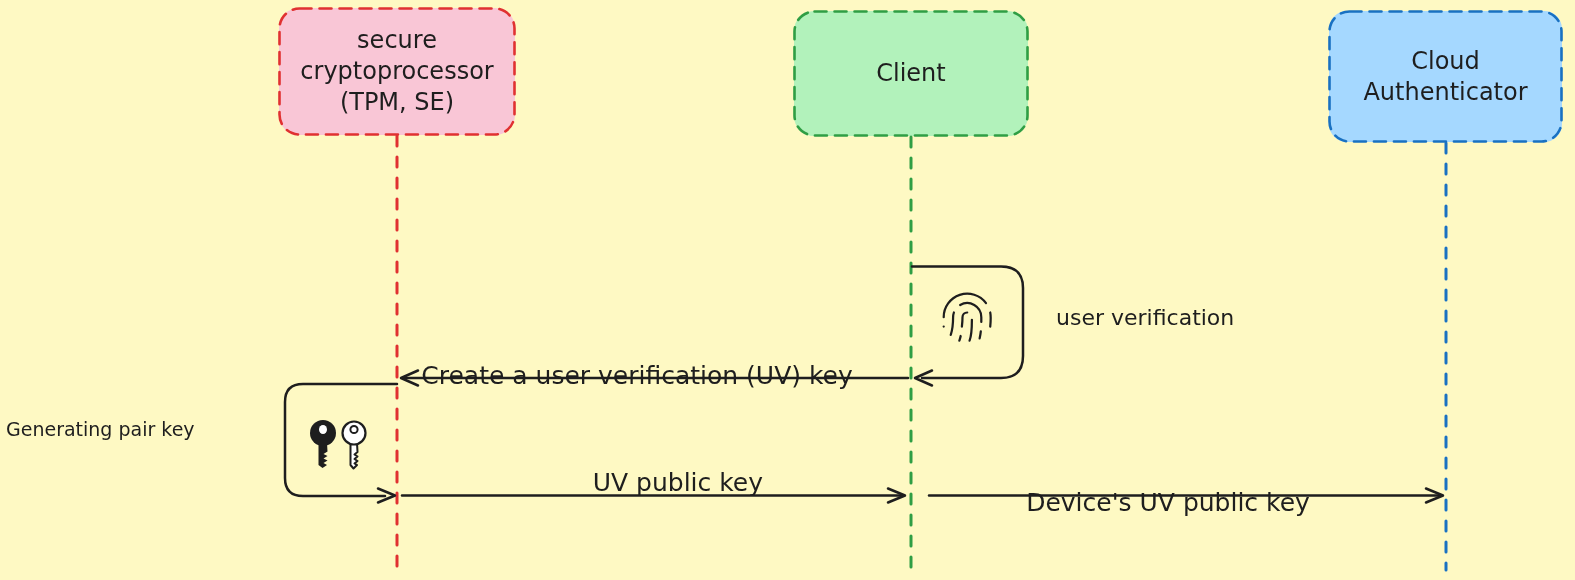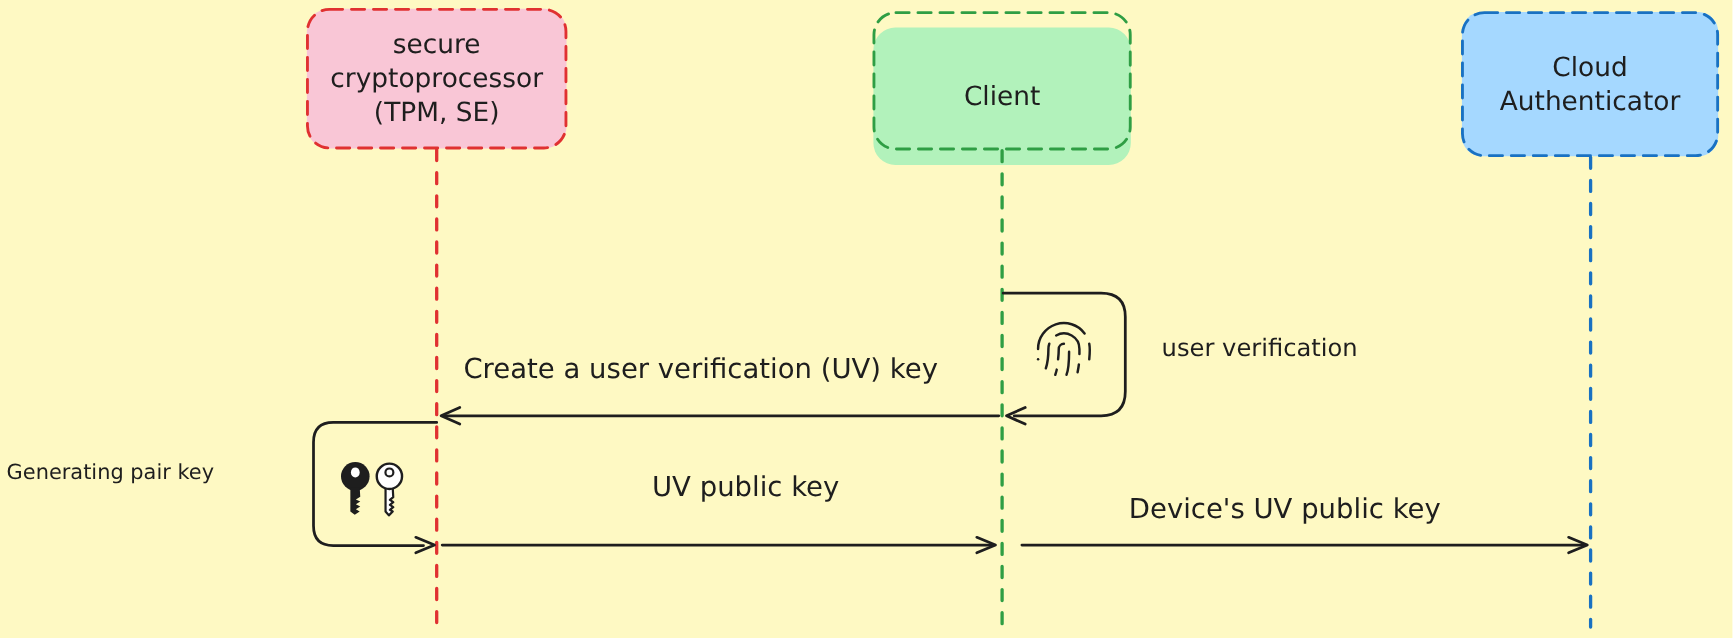--- a/index.html
+++ b/index.html
@@ -14,29 +14,29 @@
   .actor{
     position:absolute;
     border-radius:20px;
     display:flex;align-items:center;justify-content:center;
     text-align:center;
     font-size:24px;line-height:31px;
     white-space:pre-line;
     color:var(--ink,#1e1e1e);
   }
   .actor.tpm{left:279px;top:8px;width:236px;height:127px;background:var(--tpm_fill);}
-  .actor.client{left:794px;top:25px;width:234px;height:125px;background:var(--client_fill);}
+  .actor.client{left:794px;top:11px;width:234px;height:125px;background:var(--client_fill);}
   .actor.cloud{left:1329px;top:11px;width:233px;height:131px;background:var(--cloud_fill);border-radius:18px;}
   .overlay{position:absolute;left:0;top:0;z-index:2;}
   .lbl{
     position:absolute;z-index:3;
     font-size:25px;color:var(--ink,#1e1e1e);
     white-space:nowrap;
   }
-  .lbl.center{text-align:center;}
+  .lbl.center{text-align:center;margin-top:40px;}
   .lbl.generating{left:6px;top:418px;font-size:19px;}
   .lbl.create{left:337px;top:321px;width:600px;}
   .lbl.userverif{left:1056px;top:305px;font-size:22px;}
   .lbl.uvpub{left:463px;top:428px;width:300px;text-align:right;}
   .lbl.devuv{left:1018px;top:448px;width:300px;}
 </style>
 </head>
 <body>
 
 <div class="canvas">

